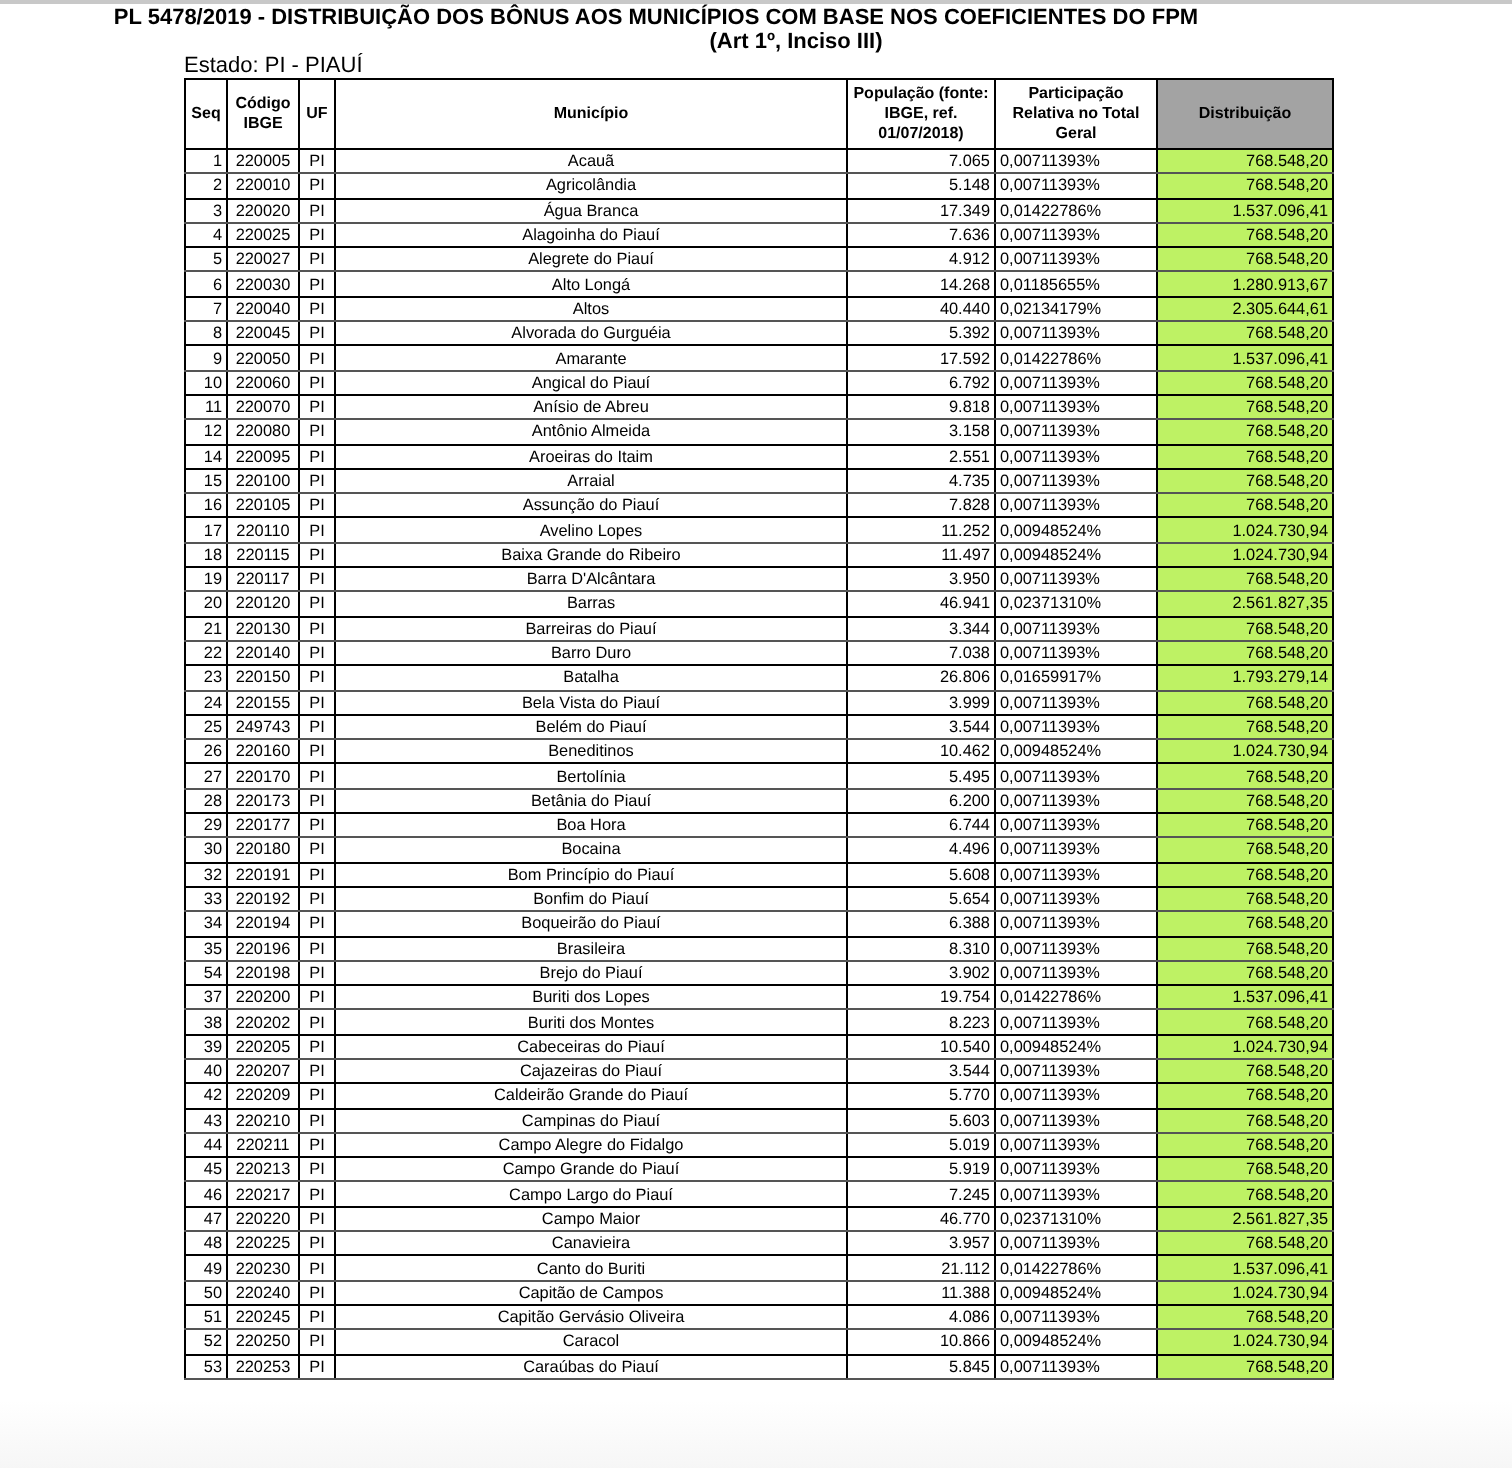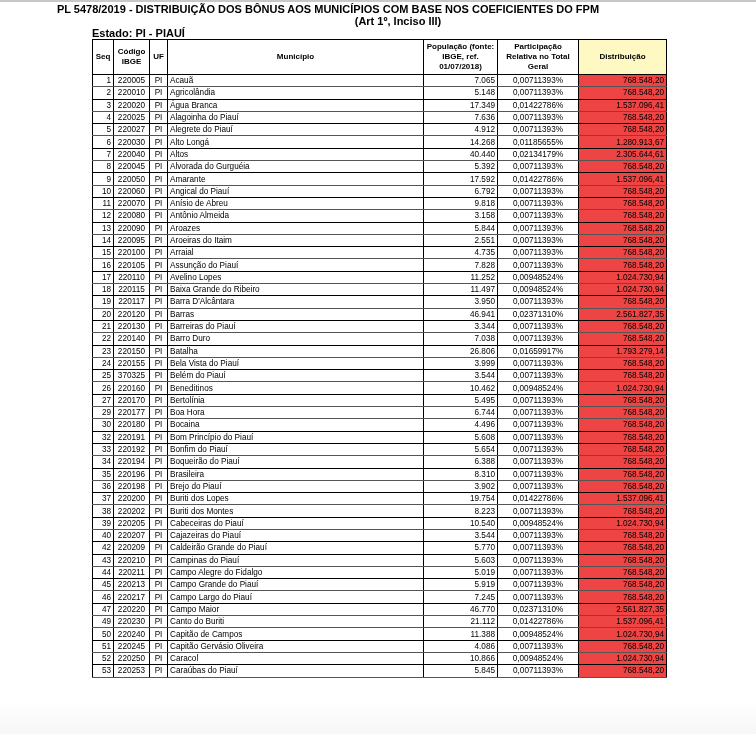--- a/index.html
+++ b/index.html
@@ -3,36 +3,36 @@
 <meta charset="utf-8">
 <style>
   html, body { margin:0; padding:0; background:#ffffff; }
   body { width:756px; height:734px; overflow:hidden; position:relative;
          font-family:"Liberation Sans", sans-serif; color:#000; }
   .topbar { position:absolute; left:0; top:0; width:756px; height:2px; background:#c8c8c8; }
   .title { position:absolute; left:0; top:3px; width:656px; text-align:center;
            font-weight:bold; font-size:11px; line-height:12px; }
   .subtitle { position:absolute; left:0; top:15px; width:756px; text-align:center;
               font-weight:bold; font-size:11px; line-height:12px;padding-left:20px; }
-  .estado { position:absolute; left:92px; top:27px; font-weight:bold; font-size:11px; line-height:12px; }
+  .estado { position:absolute; left:92px; top:27px; font-weight:normal; font-size:11px; line-height:12px; }
   table.grid { position:absolute; left:92px; top:39px; border-collapse:collapse;
                table-layout:fixed; width:574px; }
   table.grid th, table.grid td { border:1px solid #000; padding:0 2px; overflow:hidden;
                white-space:nowrap; }
   table.grid th { font-size:8px; font-weight:bold; line-height:10px; height:34px;
                   text-align:center; white-space:normal; background:#fff; }
-  table.grid th.dist { background:#fef9c3; }
+  table.grid th.dist { background:#a3a3a3; }
   table.grid td { font-size:8.2px; height:11.3px; line-height:11px; }
   td.seq { text-align:right; }
   td.cod { text-align:center; }
   td.uf  { text-align:center;margin-top:44px; }
-  td.mun { text-align:left;margin-top:30px; }
+  td.mun { text-align:center;margin-top:30px; }
   td.pop { text-align:right; }
-  td.part { text-align:center; }
-  td.dist { text-align:right; background:#ef4444; }
+  td.part { text-align:left; }
+  td.dist { text-align:right; background:#bef264; }
   tr.alt td { border-bottom-color:#555; }
   .fade { position:absolute; left:0; top:700px; width:756px; height:34px;
           background:linear-gradient(to bottom, rgba(255,255,255,0), rgba(230,230,230,0.35)); pointer-events:none; }
 </style>
 </head>
 <body>
 
 <div class="topbar"></div>
 <div class="title">PL 5478/2019 - DISTRIBUIÇÃO DOS BÔNUS AOS MUNICÍPIOS COM BASE NOS COEFICIENTES DO FPM</div>
 <div class="subtitle">(Art 1º, Inciso III)</div>
@@ -161,29 +161,20 @@
       </tr>
       <tr>
         <td class="seq">12</td>
         <td class="cod">220080</td>
         <td class="uf">PI</td>
         <td class="mun">Antônio Almeida</td>
         <td class="pop">3.158</td>
         <td class="part">0,00711393%</td>
         <td class="dist">768.548,20</td>
       </tr>
-      <tr class="alt">
-        <td class="seq">13</td>
-        <td class="cod">220090</td>
-        <td class="uf">PI</td>
-        <td class="mun">Aroazes</td>
-        <td class="pop">5.844</td>
-        <td class="part">0,00711393%</td>
-        <td class="dist">768.548,20</td>
-      </tr>
       <tr>
         <td class="seq">14</td>
         <td class="cod">220095</td>
         <td class="uf">PI</td>
         <td class="mun">Aroeiras do Itaim</td>
         <td class="pop">2.551</td>
         <td class="part">0,00711393%</td>
         <td class="dist">768.548,20</td>
       </tr>
       <tr class="alt">
@@ -271,21 +262,21 @@
         <td class="seq">24</td>
         <td class="cod">220155</td>
         <td class="uf">PI</td>
         <td class="mun">Bela Vista do Piauí</td>
         <td class="pop">3.999</td>
         <td class="part">0,00711393%</td>
         <td class="dist">768.548,20</td>
       </tr>
       <tr class="alt">
         <td class="seq">25</td>
-        <td class="cod">370325</td>
+        <td class="cod">249743</td>
         <td class="uf">PI</td>
         <td class="mun">Belém do Piauí</td>
         <td class="pop">3.544</td>
         <td class="part">0,00711393%</td>
         <td class="dist">768.548,20</td>
       </tr>
       <tr>
         <td class="seq">26</td>
         <td class="cod">220160</td>
         <td class="uf">PI</td>
@@ -296,20 +287,29 @@
       </tr>
       <tr class="alt">
         <td class="seq">27</td>
         <td class="cod">220170</td>
         <td class="uf">PI</td>
         <td class="mun">Bertolínia</td>
         <td class="pop">5.495</td>
         <td class="part">0,00711393%</td>
         <td class="dist">768.548,20</td>
       </tr>
+      <tr>
+        <td class="seq">28</td>
+        <td class="cod">220173</td>
+        <td class="uf">PI</td>
+        <td class="mun">Betânia do Piauí</td>
+        <td class="pop">6.200</td>
+        <td class="part">0,00711393%</td>
+        <td class="dist">768.548,20</td>
+      </tr>
       <tr class="alt">
         <td class="seq">29</td>
         <td class="cod">220177</td>
         <td class="uf">PI</td>
         <td class="mun">Boa Hora</td>
         <td class="pop">6.744</td>
         <td class="part">0,00711393%</td>
         <td class="dist">768.548,20</td>
       </tr>
       <tr>
@@ -351,21 +351,21 @@
       <tr class="alt">
         <td class="seq">35</td>
         <td class="cod">220196</td>
         <td class="uf">PI</td>
         <td class="mun">Brasileira</td>
         <td class="pop">8.310</td>
         <td class="part">0,00711393%</td>
         <td class="dist">768.548,20</td>
       </tr>
       <tr>
-        <td class="seq">36</td>
+        <td class="seq">54</td>
         <td class="cod">220198</td>
         <td class="uf">PI</td>
         <td class="mun">Brejo do Piauí</td>
         <td class="pop">3.902</td>
         <td class="part">0,00711393%</td>
         <td class="dist">768.548,20</td>
       </tr>
       <tr class="alt">
         <td class="seq">37</td>
         <td class="cod">220200</td>
@@ -448,20 +448,29 @@
         <td class="dist">768.548,20</td>
       </tr>
       <tr class="alt">
         <td class="seq">47</td>
         <td class="cod">220220</td>
         <td class="uf">PI</td>
         <td class="mun">Campo Maior</td>
         <td class="pop">46.770</td>
         <td class="part">0,02371310%</td>
         <td class="dist">2.561.827,35</td>
+      </tr>
+      <tr>
+        <td class="seq">48</td>
+        <td class="cod">220225</td>
+        <td class="uf">PI</td>
+        <td class="mun">Canavieira</td>
+        <td class="pop">3.957</td>
+        <td class="part">0,00711393%</td>
+        <td class="dist">768.548,20</td>
       </tr>
       <tr class="alt">
         <td class="seq">49</td>
         <td class="cod">220230</td>
         <td class="uf">PI</td>
         <td class="mun">Canto do Buriti</td>
         <td class="pop">21.112</td>
         <td class="part">0,01422786%</td>
         <td class="dist">1.537.096,41</td>
       </tr>

